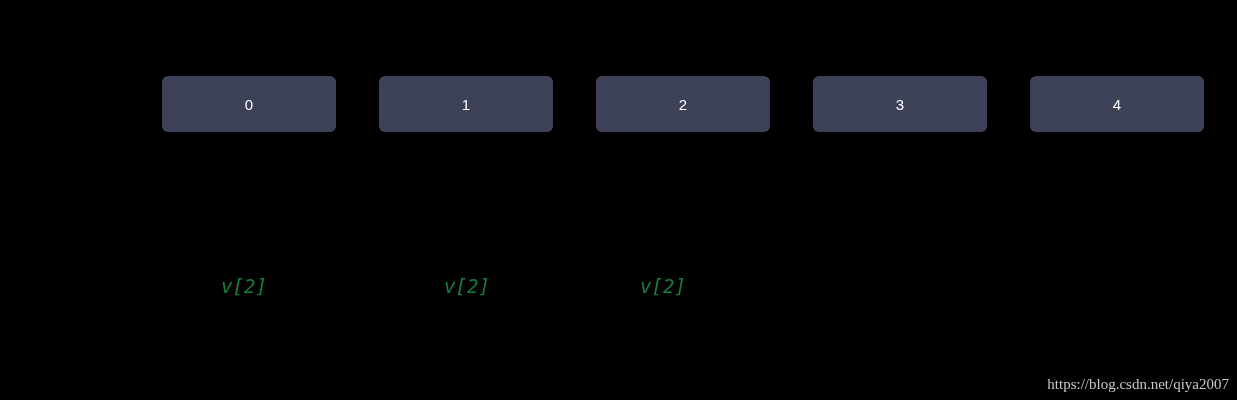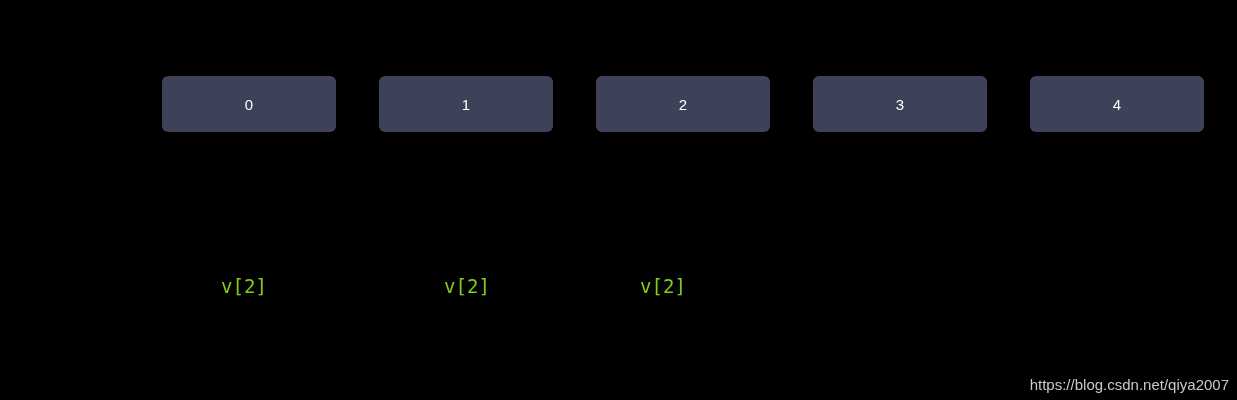--- a/index.html
+++ b/index.html
@@ -54,34 +54,35 @@
     position: absolute;
     top: 0;
     left: 0;
     width: 1237px;
     height: 400px;
   }
 
   .pointer-label {
     position: absolute;
     transform: translateX(-50%);
-    color: #84cc16;
+    color: #15803d;
     font-family: "DejaVu Sans Mono", monospace;
     font-size: 19px;
     line-height: 1;
     white-space: nowrap;
+    font-style: italic;
   }
 
   
   .watermark {
     position: absolute;
     right: 8px;
     bottom: 6px;
     color: #c9c9c9;
-    font-family: Liberation Sans, sans-serif;
+    font-family: Liberation Serif, serif;
     font-size: 15px;
     line-height: 1.3;
     white-space: nowrap;
   }
 </style>
 </head>
 <body>
 
 <div id="diagram-canvas">
 

